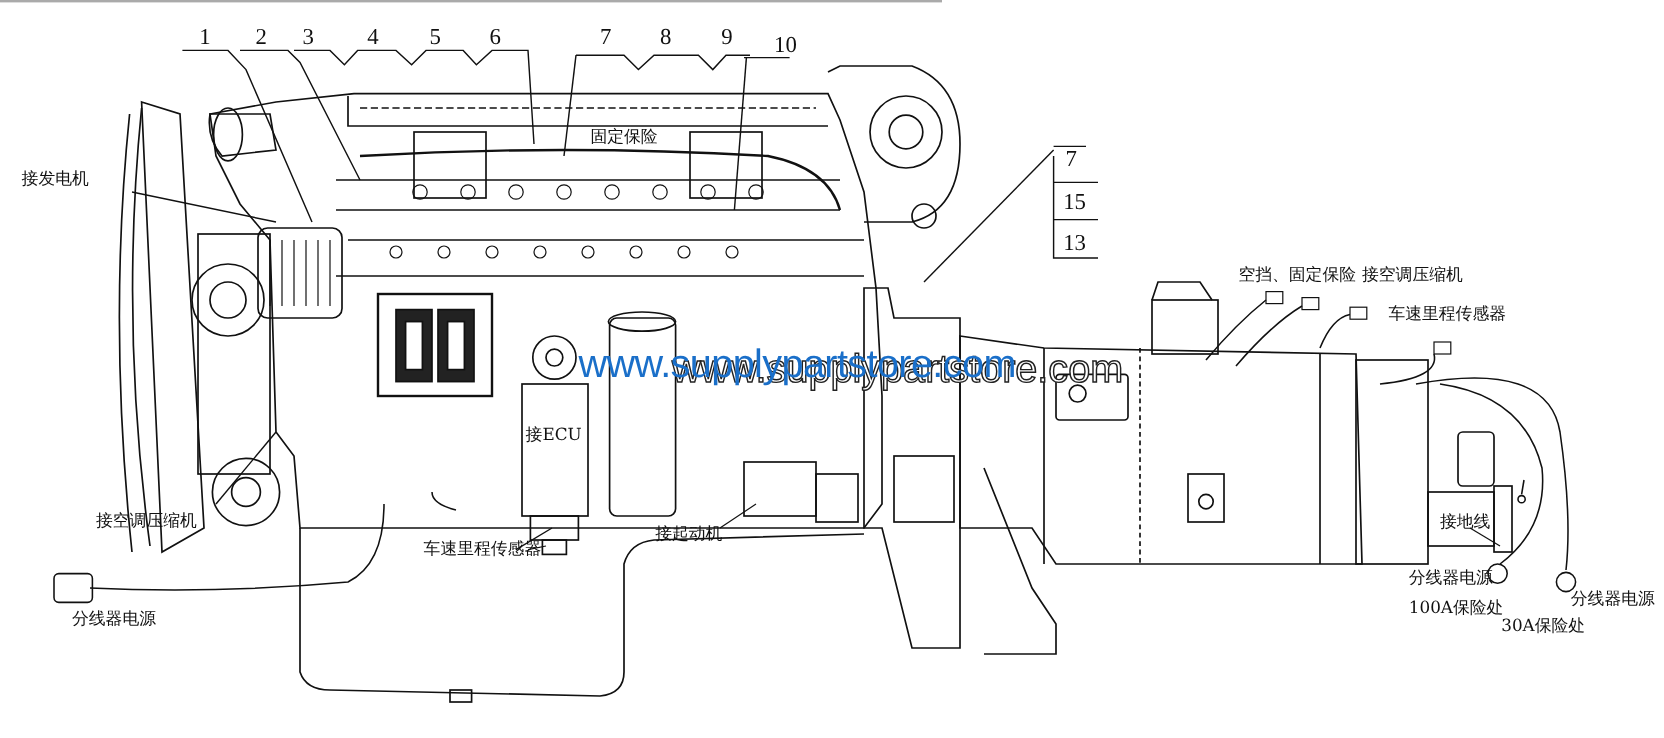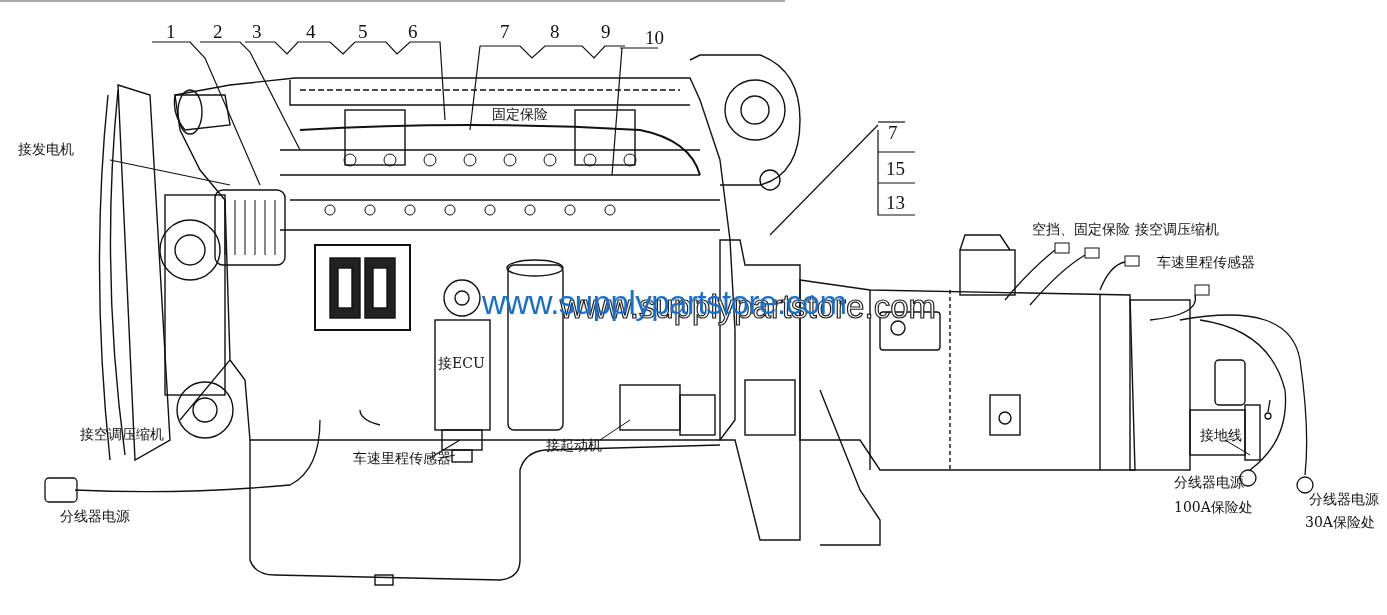--- a/index.html
+++ b/index.html
@@ -200,16 +200,16 @@
 <div class="lbl" style="left:438px;top:356px">接ECU</div>
 <div class="lbl" style="left:353px;top:451px">车速里程传感器</div>
 <div class="lbl" style="left:546px;top:438px">接起动机</div>
 <div class="lbl" style="left:1032px;top:222px">空挡、固定保险</div>
 <div class="lbl" style="left:1135px;top:222px">接空调压缩机</div>
 <div class="lbl" style="left:1157px;top:255px">车速里程传感器</div>
 <div class="lbl" style="left:1200px;top:428px">接地线</div>
 <div class="lbl" style="left:1174px;top:475px">分线器电源</div>
 <div class="lbl" style="left:1174px;top:500px">100A保险处</div>
 <div class="lbl" style="left:1309px;top:492px">分线器电源</div>
-<div class="lbl" style="left:1305px;top:515px">30A保险处</div>
+<div class="lbl" style="left:1251px;top:515px">30A保险处</div>
 
 <div class="wm-shadow">www.supplypartstore.com</div>
 <div class="wm">www.supplypartstore.com</div>
 
 </body></html>

